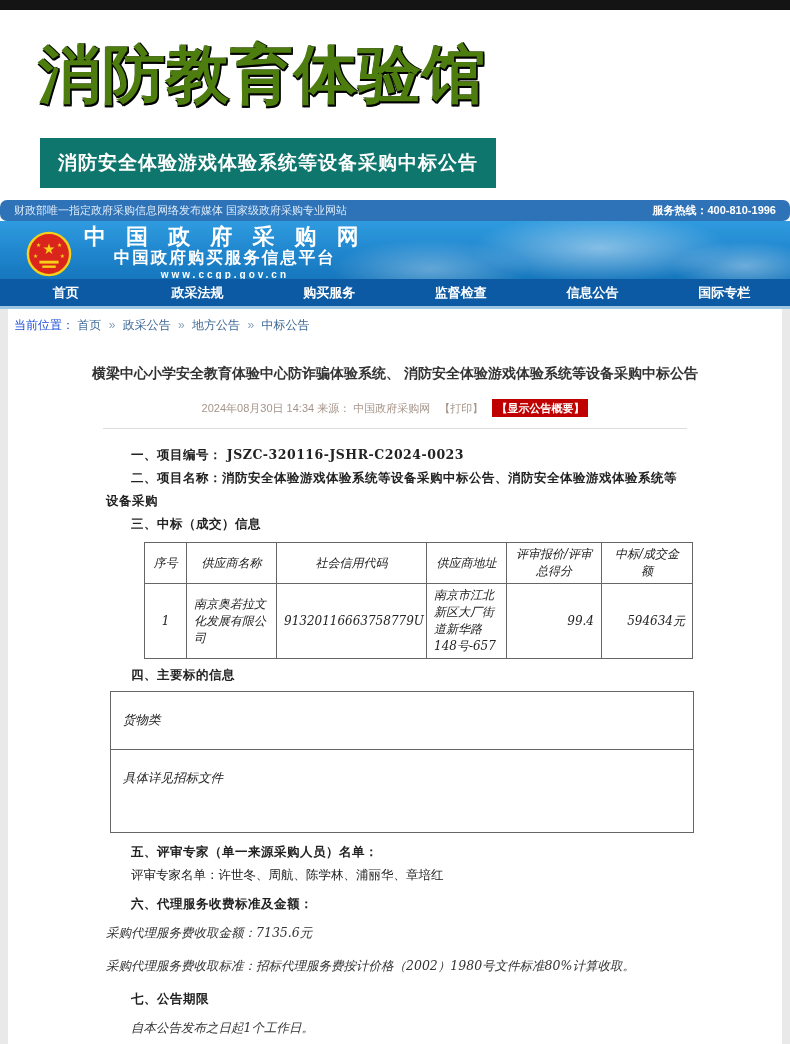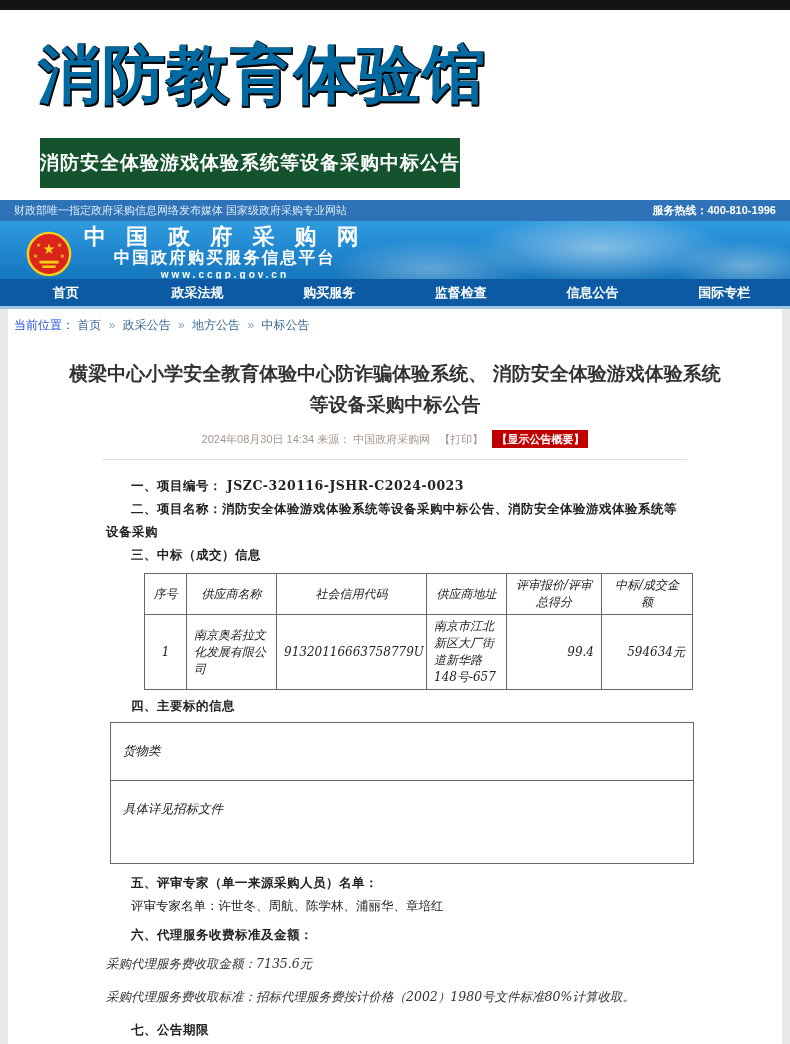--- a/index.html
+++ b/index.html
@@ -1,28 +1,28 @@
 <!DOCTYPE html>
 <html><head>
 <meta charset="utf-8">
 <style>
   html,body{margin:0;padding:0;background:#fff;}
   body{width:790px;font-family:"Liberation Sans",sans-serif;-webkit-font-smoothing:antialiased;}
   .top-bar{height:10px;background:#141414;}
 
   
   .hero{background:#fff;padding-top:16px;}
-  .hero-title{margin:6px 0 20px 38px;font-size:63px;font-weight:bold;color:#0369a1;letter-spacing:1px;
+  .hero-title{margin:6px 0 20px 38px;font-size:63px;font-weight:bold;color:#4d7c0f;letter-spacing:1px;
     text-shadow:1.5px 0 0 #000, 0 1.5px 0 #000, 1.5px 1.5px 0 #000;}
-  .hero-banner{display:inline-block;margin:0 0 12px 40px;background:#14532d;color:#fff;
-    font-size:19px;font-weight:bold;padding:12px 0;letter-spacing:1px;}
+  .hero-banner{display:inline-block;margin:0 0 12px 40px;background:#0f766e;color:#fff;
+    font-size:19px;font-weight:bold;padding:12px 18px;letter-spacing:1px;}
 
   
   .info-strip{height:21px;background:#2e72b7;display:flex;justify-content:space-between;align-items:center;
-    padding:0 14px;font-size:11px;color:#dcecfa;}
+    padding:0 14px;font-size:11px;color:#dcecfa;border-radius:7px;}
   .info-strip .hotline{color:#fff;font-weight:bold;}
   .masthead{height:58px;background:linear-gradient(180deg,#2f9bdf 0%,#1e84cc 60%,#1677bd 100%);
     position:relative;overflow:hidden;}
   .cloud{position:absolute;border-radius:50%;background:radial-gradient(ellipse at center,rgba(255,255,255,.45) 0%,rgba(255,255,255,0) 70%);}
   .cloud.c1{width:260px;height:70px;right:60px;top:-8px;}
   .cloud.c2{width:200px;height:60px;right:260px;top:18px;opacity:.7;}
   .cloud.c3{width:150px;height:50px;right:-30px;top:20px;opacity:.8;}
   .brand{position:relative;z-index:2;display:flex;align-items:center;gap:12px;padding:5px 0 0 26px;}
   .emblem{width:46px;height:46px;flex:0 0 46px;}
   .brand-text{color:#fff;text-align:center;}
@@ -34,21 +34,21 @@
   .nav-under{height:3px;background:#9ec7e4;}
 
   
   .site-body{background:#e9e9e9;padding:0 8px;}
   .site-inner{background:#fff;}
   .breadcrumb{padding:8px 6px 6px;font-size:12px;color:#4a6f9b;background:#fff;}
   .breadcrumb .bc-label{color:#1d4ed8;}
   .bc-link{color:#3d6a96;cursor:pointer;}
   .bc-sep{color:#8aa3bd;margin:0 4px;}
 
-  .doc-title{margin:18px 60px 12px;text-align:center;font-size:19px;font-weight:bold;color:#333;line-height:31px;}
+  .doc-title{margin:18px 60px 12px;text-align:center;font-size:14px;font-weight:bold;color:#333;line-height:31px;}
   .doc-meta{text-align:center;font-size:11px;color:#a5948a;margin-bottom:12px;}
   .doc-meta .print{margin-left:6px;cursor:pointer;}
   .doc-meta .badge{background:#c00000;color:#fff;font-weight:bold;padding:3px 4px;margin-left:6px;cursor:pointer;}
   .doc-rule{border:none;border-top:1px solid #ddd;margin:0 95px 14px;}
 
   .doc{padding:0 98px 10px;font-family:"DejaVu Serif","Liberation Serif",serif;color:#222;}
   .doc p{margin:0;font-size:12.5px;line-height:23px;}
   .sec{font-weight:bold;text-indent:2em;letter-spacing:.5px;}
   .kai{font-style:italic;color:#333;}
   .indent{text-indent:2em;}

